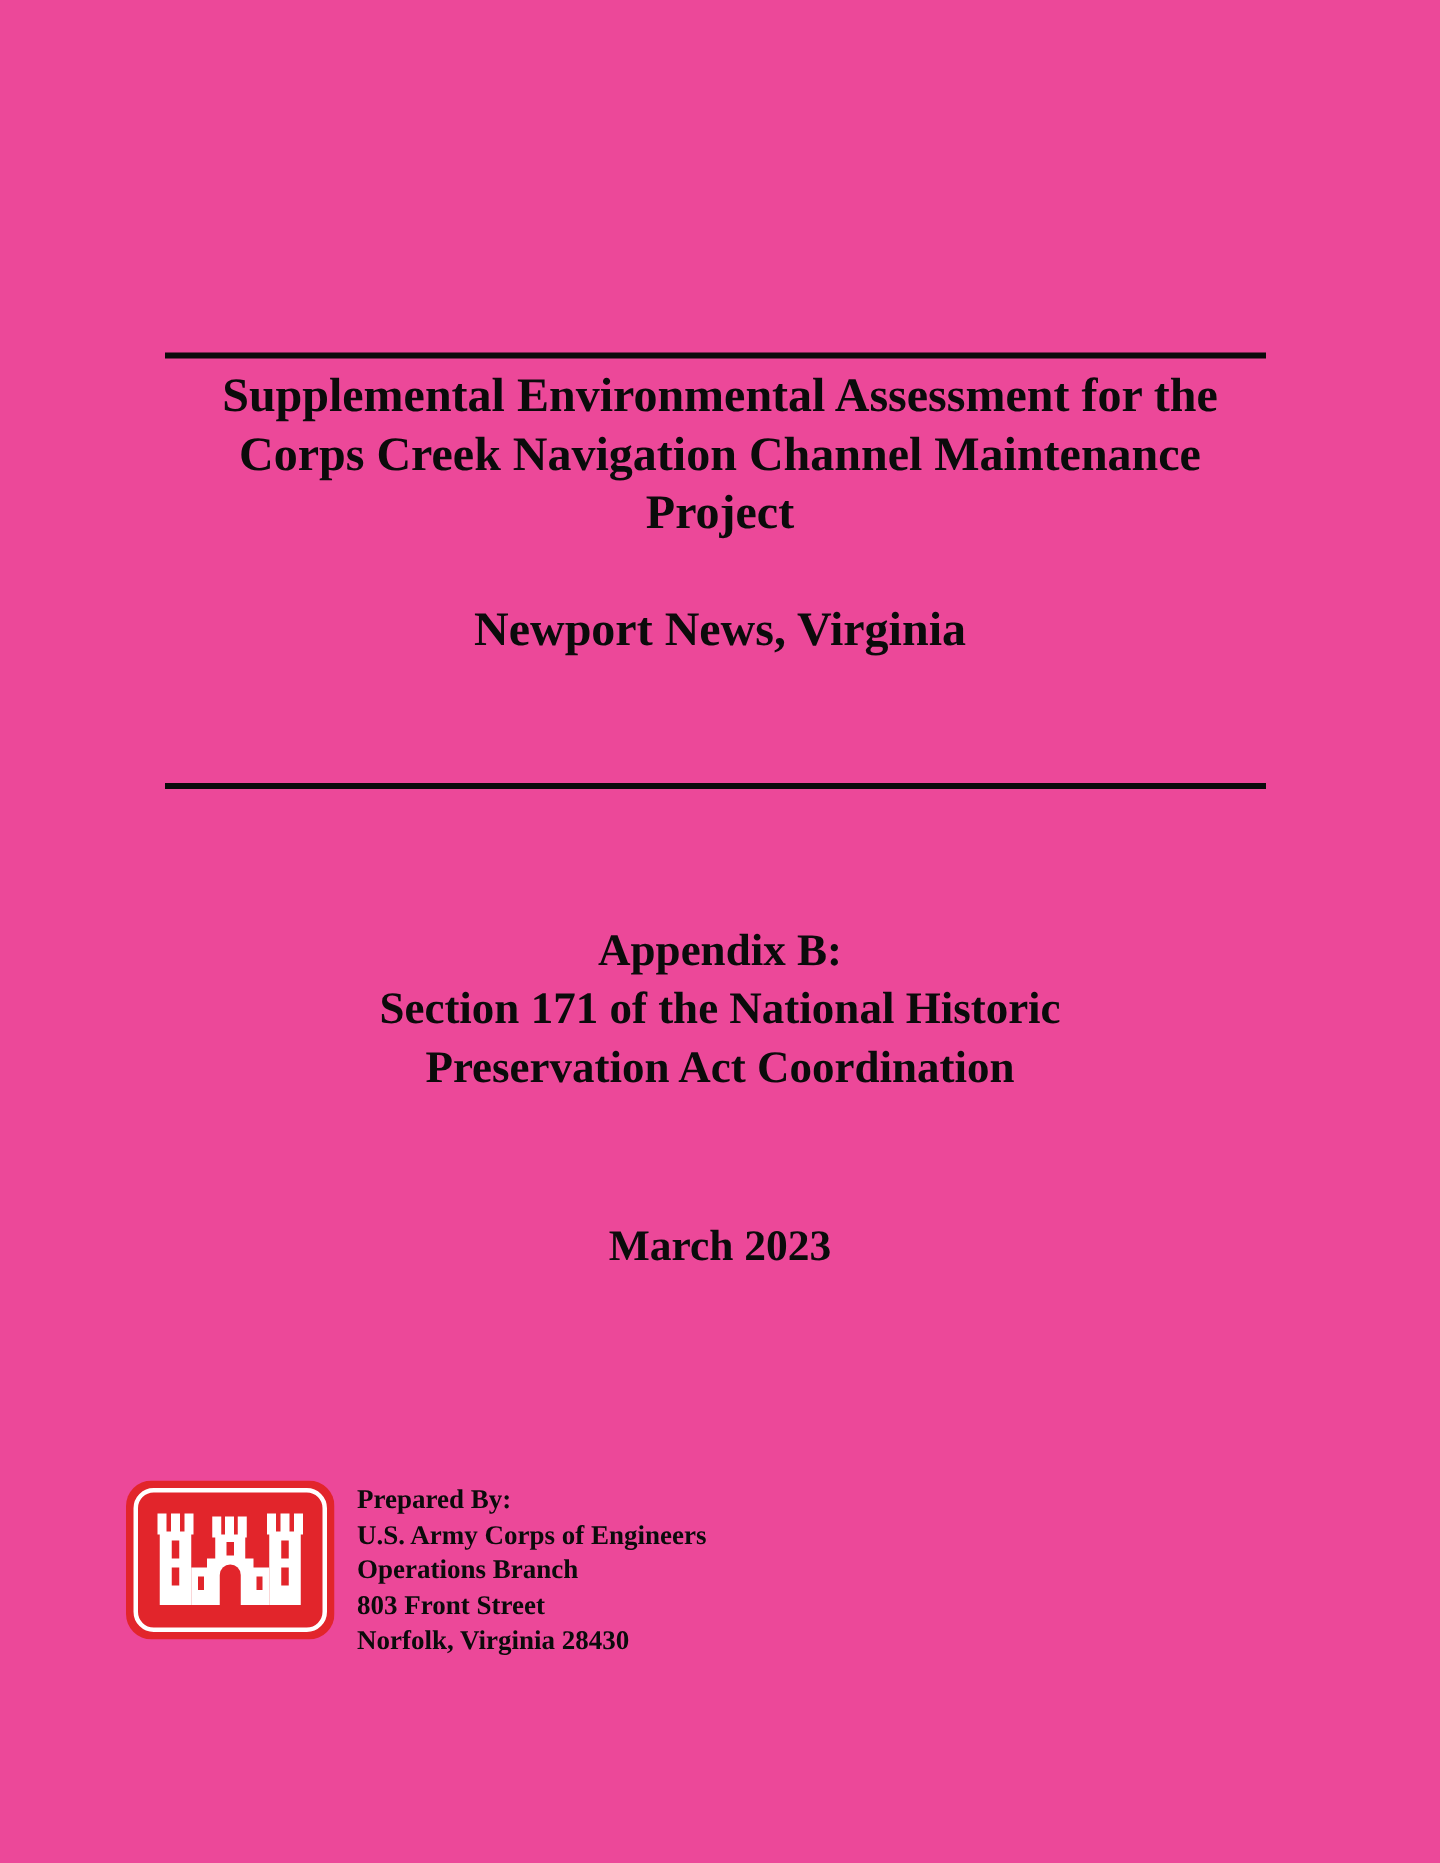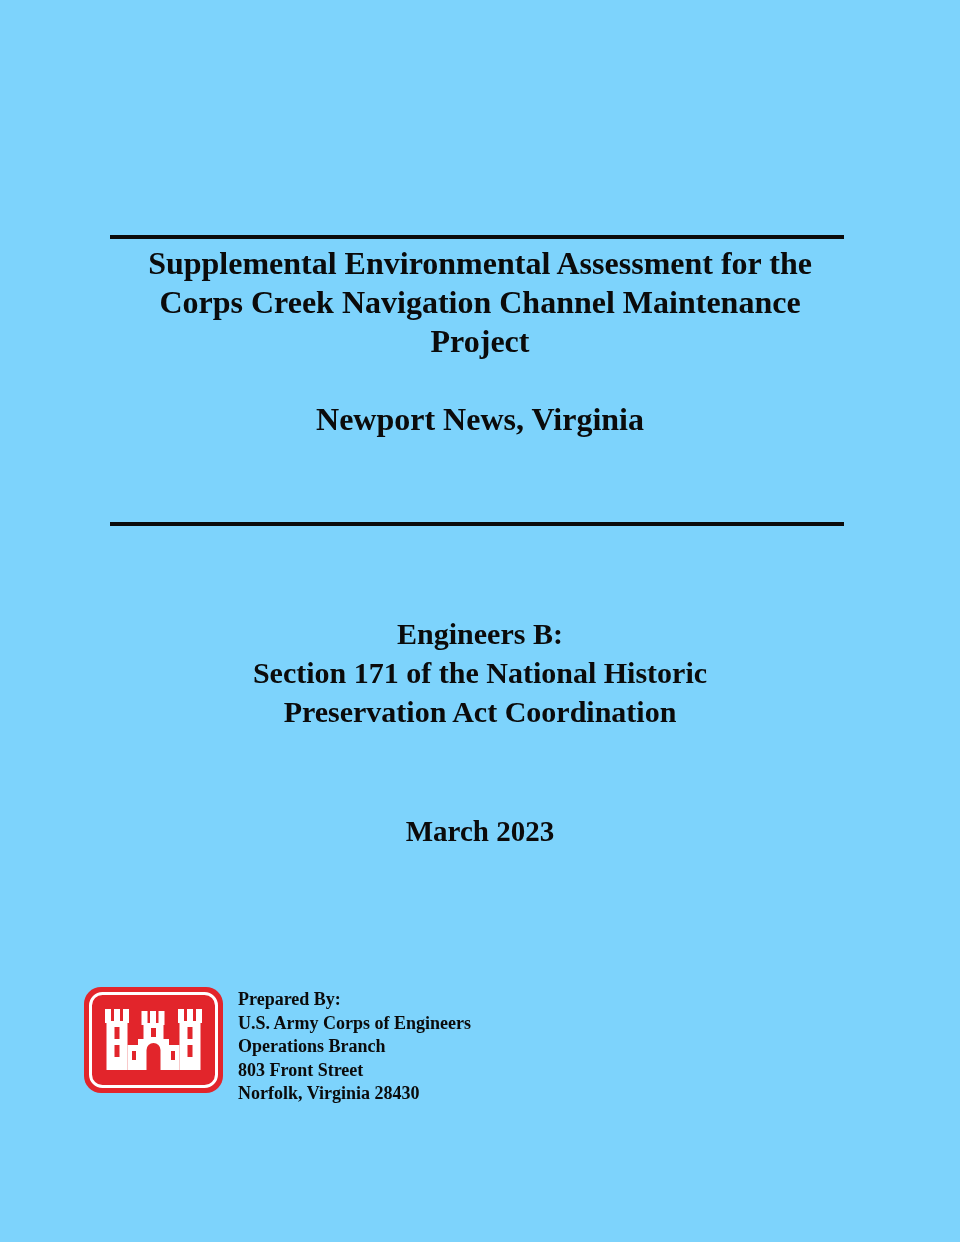--- a/index.html
+++ b/index.html
@@ -4,21 +4,21 @@
 <style>
   html, body {
     margin: 0;
     padding: 0;
     background: #ffffff;
   }
   .page {
     position: relative;
     width: 960px;
     height: 1242px;
-    background: #7dd3fc;
+    background: #ec4899;
     font-family: "Liberation Serif", serif;
     color: #0b0b0b;
     overflow: hidden;
     margin: 0 auto;
   }
   .hrule {
     position: absolute;
     left: 110px;
     width: 734px;
     height: 4px;
@@ -90,21 +90,21 @@
     <div>Project</div>
   </div>
 
   <div class="centered-block location-block">
     <div>Newport News, Virginia</div>
   </div>
 
   <div class="hrule bottom"></div>
 
   <div class="centered-block appendix-block">
-    <div>Engineers B:</div>
+    <div>Appendix B:</div>
     <div>Section 171 of the National Historic</div>
     <div>Preservation Act Coordination</div>
   </div>
 
   <div class="centered-block date-block">
     <div>March 2023</div>
   </div>
 
   <div class="prepared-region">
 

